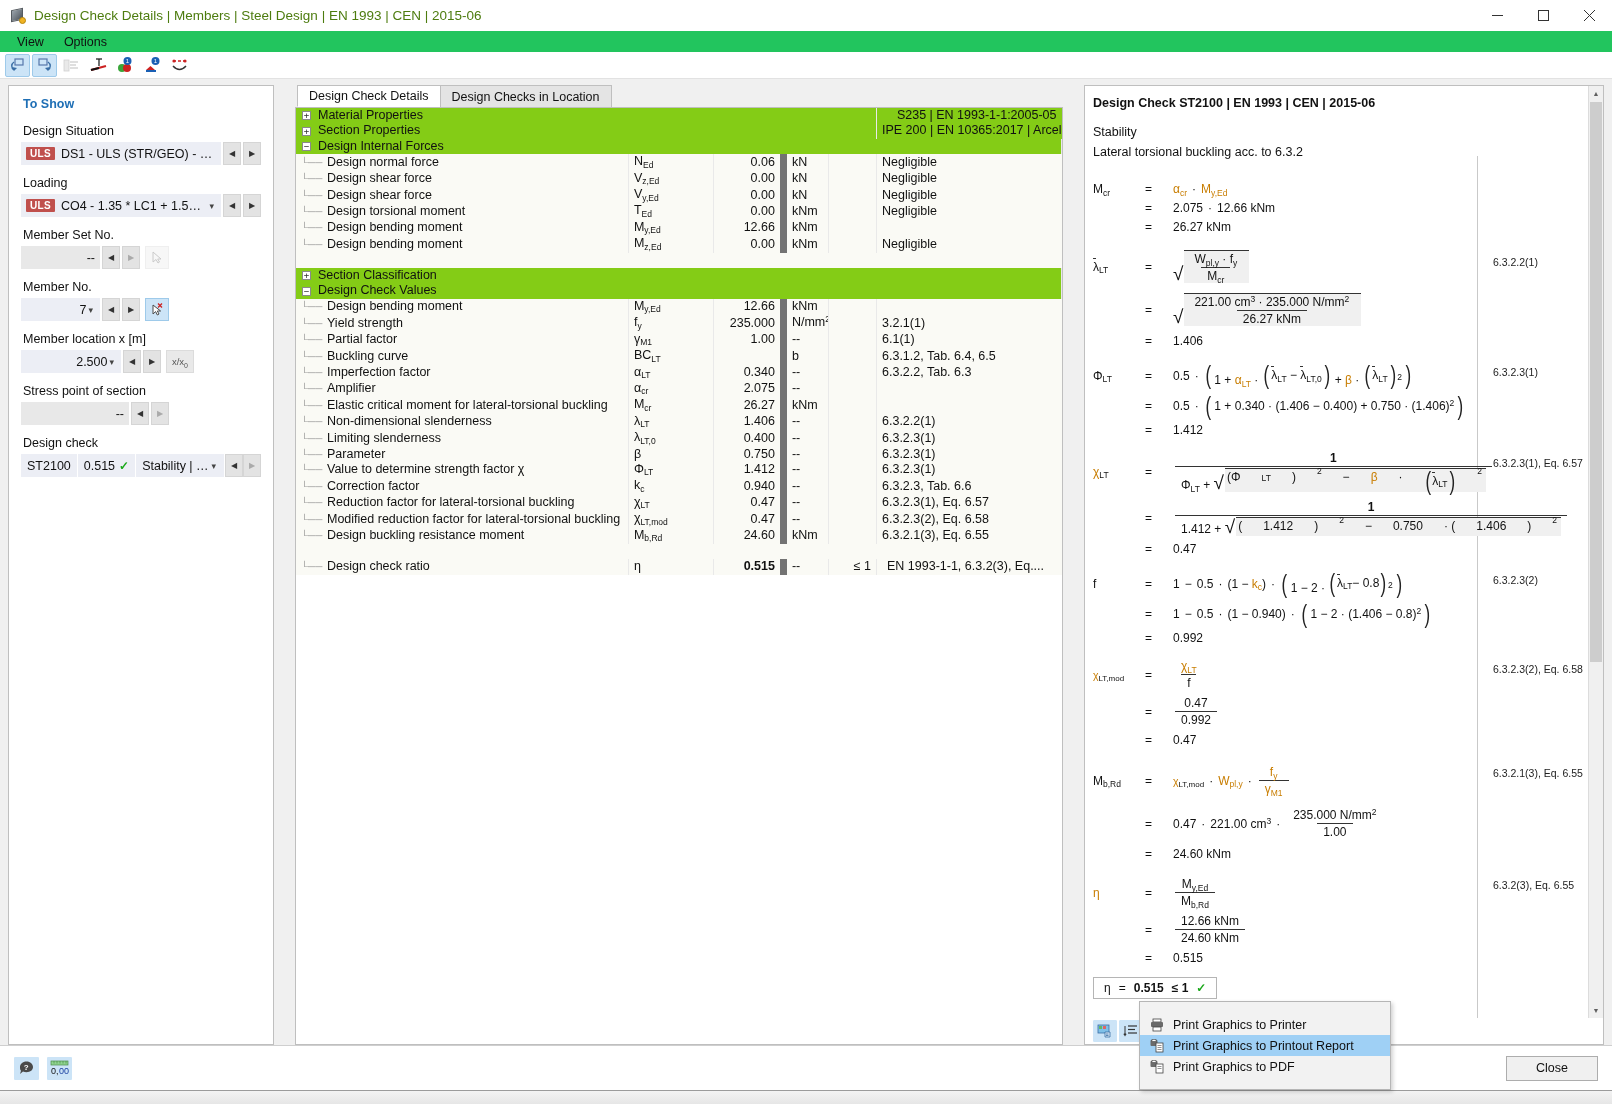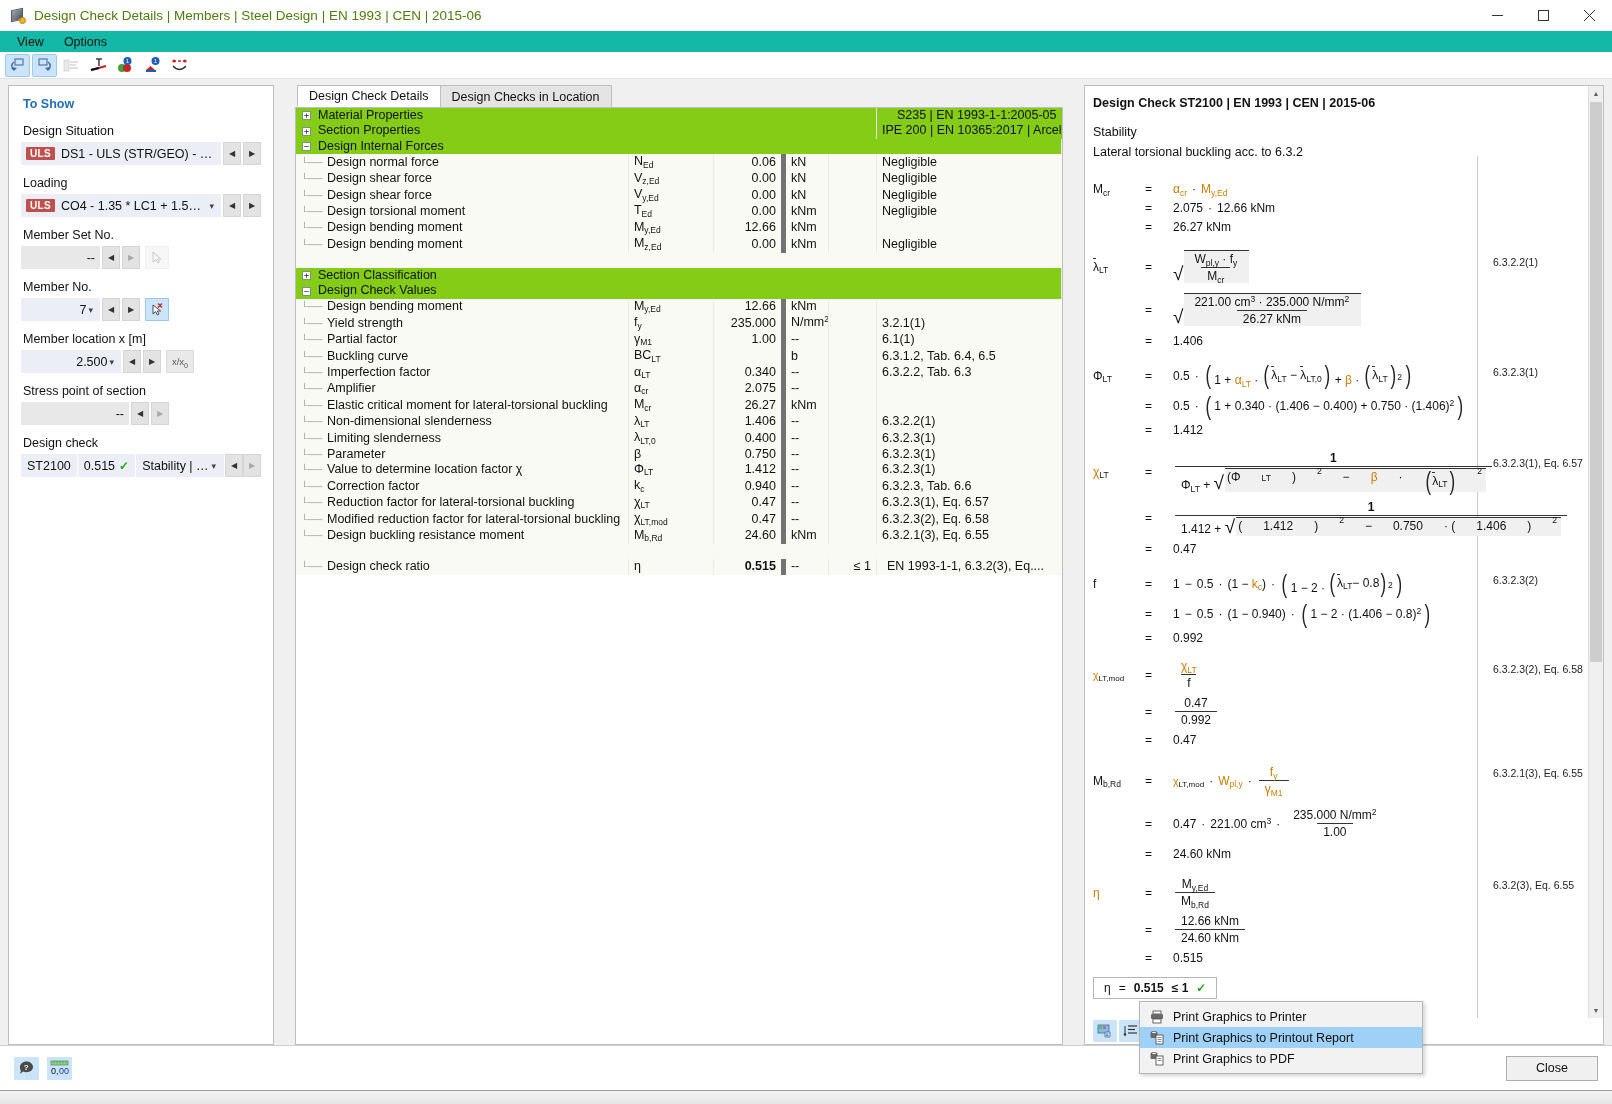--- a/index.html
+++ b/index.html
@@ -48,21 +48,21 @@
   .wbtn {
     width: 46px; height: 31px; display: flex;
     align-items: center; justify-content: center;
     font-size: 14px; color: #333; cursor: default;
   }
   .wbtn svg { display: block; }
 
   
   .menubar {
     height: 21px; flex: 0 0 21px;
-    background: #14b8a6;
+    background: #22c55e;
     display: flex; align-items: center;
     padding-left: 9px; gap: 4px; text-align: center;
   }
   .menubar .mi {
     padding: 2px 8px; font-size: 12.5px; color: #101010;
     cursor: default;
   }
 
   
   .toolbar {
@@ -186,21 +186,21 @@
   }
   table.grid td {
     padding: 0 5px; height: 15.4px; line-height: 15.4px;
     vertical-align: middle; white-space: nowrap; overflow: hidden;
   }
   tr.grp td { background: #84cc16; font-size: 12.5px; }
   tr.grp td.desc { padding-left: 6px; }
   tr.alt td { background: #fafaf5; }
   td.desc { border-right: 1px solid #e9e9e9; }
   td.sym  { width: 85px; border-right: 1px solid #e9e9e9; }
-  td.val  { width: 70px; text-align: right; border-right: 5px solid #737373; }
+  td.val  { width: 70px; text-align: right; border-right: 7px solid #737373; }
   td.unit { width: 45px; border-right: 1px solid #e9e9e9; }
   td.lim  { width: 48px; text-align: right; border-right: 1px solid #e9e9e9; }
   td.ref  { width: 185px; }
   td.rightnote { text-align: right; }
   .expander {
     display: inline-block; width: 9px; height: 9px; line-height: 7px;
     border: 1px solid #8a8a8a; background: #fff; text-align: center;
     font-size: 9px; color: #333; margin-right: 7px;
     vertical-align: middle; font-family: "DejaVu Sans Mono", monospace;
   }
@@ -294,24 +294,24 @@
     height: 15px; display: flex; align-items: center; justify-content: center;
     font-size: 7px; color: #606060;
   }
   .vscroll .thumb {
     position: absolute; left: 1px; right: 1px; top: 16px; height: 560px;
     background: #cdcdcd;
   }
 
   
   .ctxmenu {
-    position: absolute; left: 1139px; top: 1001px; width: 284px;
+    position: absolute; left: 1139px; top: 1001px; width: 252px;
     background: #f2f2f2; border: 1px solid #b6b6b6;
     box-shadow: 2px 2px 4px rgba(0,0,0,.18);
-    padding: 4px 0; z-index: 50;
+    padding: 12px 0; z-index: 50;
   }
   .ctxitem {
     display: flex; align-items: center; height: 21px;
     font-size: 12.5px; color: #111; padding: 0 6px;
     cursor: default;
   }
   .ctxitem .ico {
     width: 22px; flex: 0 0 22px; display: flex;
     align-items: center; justify-content: center;
   }
@@ -719,21 +719,21 @@
             </tr>
             <tr class="alt">
               <td class="desc"><span class="treeline">└──</span><span>Parameter</span></td>
               <td class="sym">β</td>
               <td class="val">0.750</td>
               <td class="unit">--</td>
               <td class="lim"></td>
                 <td class="ref">6.3.2.3(1)</td>
             </tr>
             <tr class="alt">
-              <td class="desc"><span class="treeline">└──</span><span>Value to determine location factor χ</span></td>
+              <td class="desc"><span class="treeline">└──</span><span>Value to determine strength factor χ</span></td>
               <td class="sym">Φ<sub>LT</sub></td>
               <td class="val">1.412</td>
               <td class="unit">--</td>
               <td class="lim"></td>
                 <td class="ref">6.3.2.3(1)</td>
             </tr>
             <tr class="alt">
               <td class="desc"><span class="treeline">└──</span><span>Correction factor</span></td>
               <td class="sym">k<sub>c</sub></td>
               <td class="val">0.940</td>

